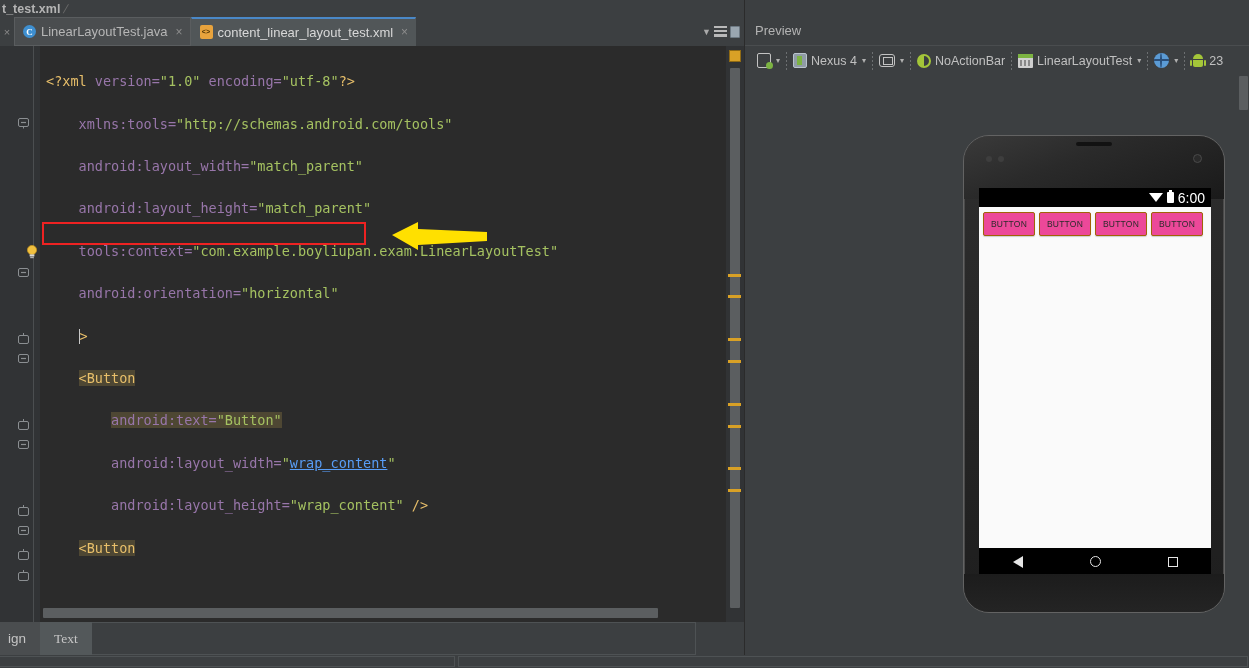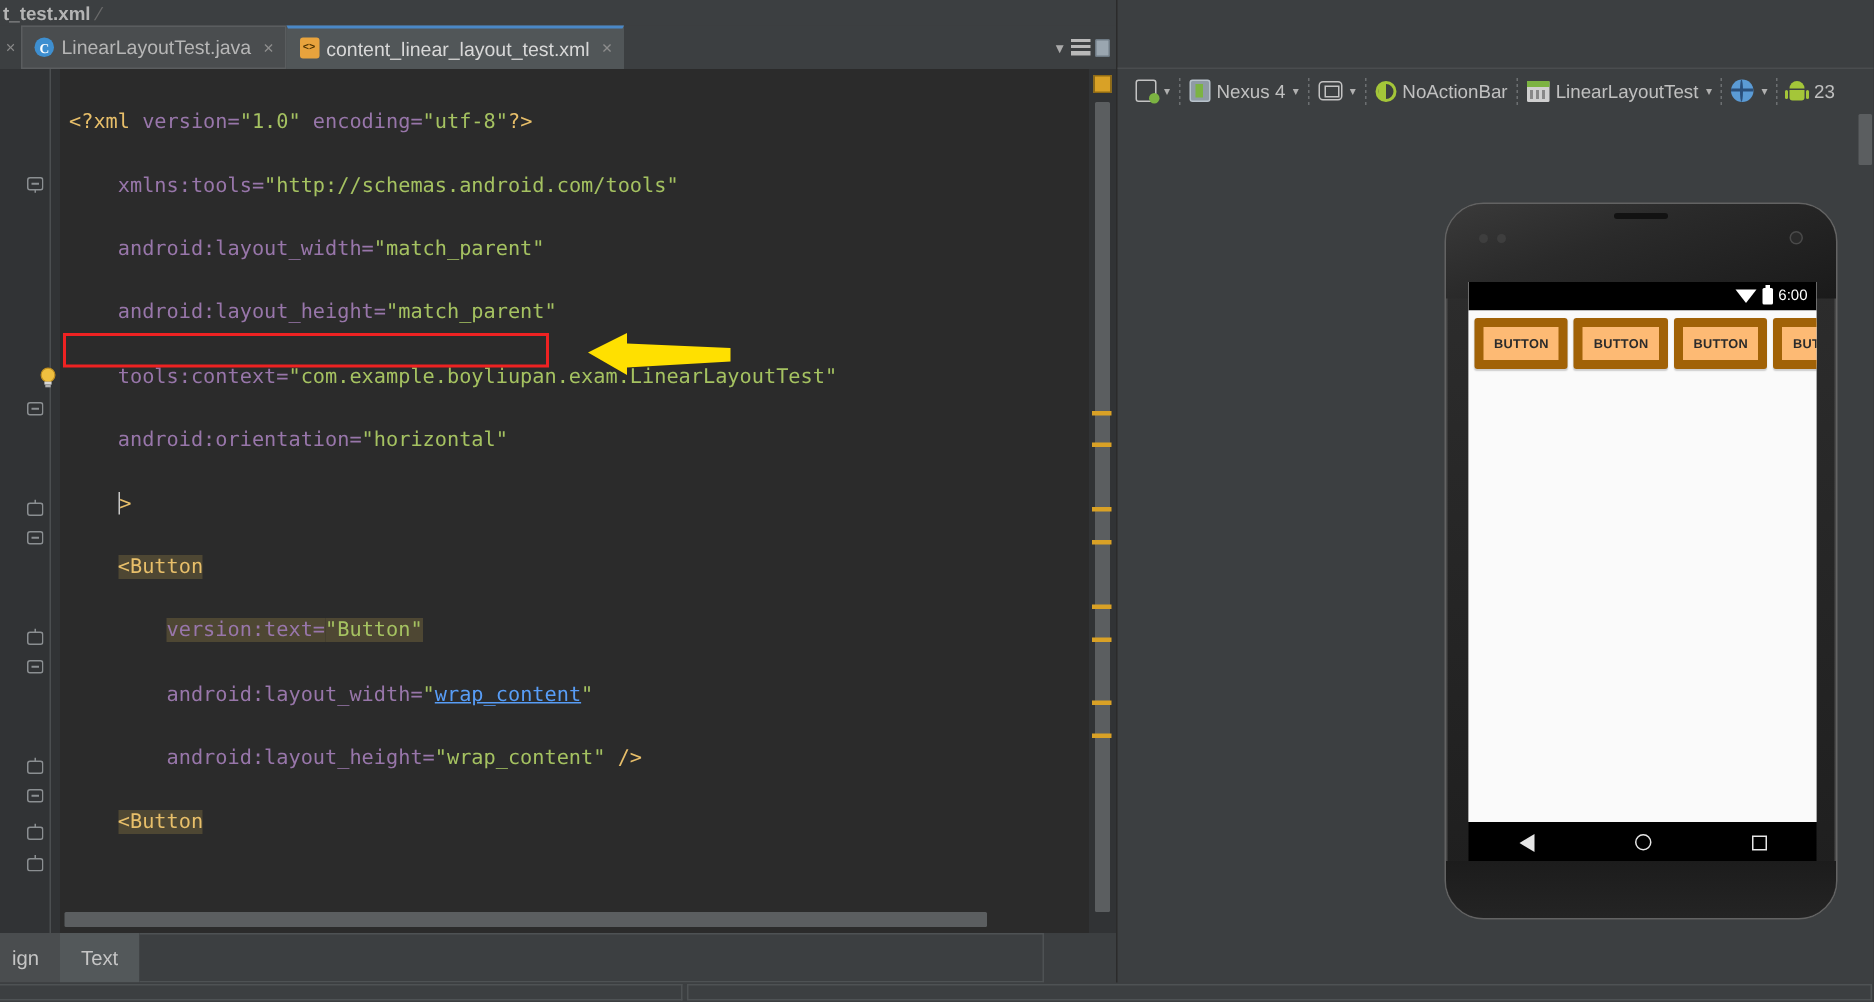--- a/index.html
+++ b/index.html
@@ -146,21 +146,21 @@
   
   .bottom-tabs {
     position: absolute; left: 0; top: 622px; width: 696px; height: 33px;
     background: #3c3f41; display: flex; align-items: stretch;
   }
   .btab {
     display: flex; align-items: center; padding: 0 14px;
     font-size: 13.5px; color: #c5c5c5;
   }
   .btab.design { background: #4a4d4f; margin-left: -18px; padding-left: 26px; }
-  .btab.text { background: #53585a; }
+  .btab.text { background: #53585a; font-family: Liberation Serif, serif; }
   .btab-fill { flex: 1; background: #3c3f41; border: 1px solid #4e5254; border-left: none; }
 
   .bottom-strip {
     position: absolute; left: 0; top: 655px; width: 1249px; height: 13px;
     background: #3c3f41;
   }
   .bottom-strip .seg1 {
     position: absolute; left: 0; top: 1px; width: 455px; height: 11px;
     border: 1px solid #4e5254; border-left: none;
   }
@@ -306,27 +306,27 @@
     width: 0; height: 0; border-left: 7px solid transparent;
     border-right: 7px solid transparent; border-top: 9px solid #fff;
   }
   .sb-batt {
     width: 7px; height: 11px; background: #fff; border-radius: 1px; position: relative;
   }
   .sb-batt::before {
     content: ""; position: absolute; left: 2px; top: -2px; width: 3px; height: 2px;
     background: #fff;
   }
-  .sb-time { color: #fff; font-size: 10px; font-family: "Liberation Sans", sans-serif; }
+  .sb-time { color: #fff; font-size: 14px; font-family: "Liberation Sans", sans-serif; }
 
   .app-area { background: #fafafa; height: 341px; padding: 5px 4px; }
   .btnrow { display: flex; gap: 4px; }
   .mbtn {
-    background: #fdba74; border: 6px solid #a16207; border-radius: 2px;
-    color: #2b2b2b; font-size: 8.5px; font-weight: bold;
+    background: #ec4899; border: 1px solid #a16207; border-radius: 2px;
+    color: #2b2b2b; font-size: 8.5px; font-weight: normal;
     padding: 6px 7px; letter-spacing: 0.2px;
     box-shadow: 0 1px 1px rgba(0,0,0,0.18);
   }
   .navbar {
     position: absolute; left: 15px; top: 412px; width: 232px; height: 27px;
     background: #000; display: flex; align-items: center; justify-content: space-around;
   }
   .nav-back {
     width: 0; height: 0; border-top: 6px solid transparent;
     border-bottom: 6px solid transparent; border-right: 10px solid #e6e6e6;
@@ -452,21 +452,21 @@
 
     <div class="code">
 <div class="ln"><span class="tag">&lt;?xml</span><span class="attr"> version=</span><span class="val">"1.0"</span><span class="attr"> encoding=</span><span class="val">"utf-8"</span><span class="tag">?&gt;</span></div>
 <div class="ln">    <span class="attr">xmlns:tools=</span><span class="val">"http://schemas.android.com/tools"</span></div>
 <div class="ln">    <span class="attr">android:layout_width=</span><span class="val">"match_parent"</span></div>
 <div class="ln">    <span class="attr">android:layout_height=</span><span class="val">"match_parent"</span></div>
 <div class="ln">    <span class="attr">tools:context=</span><span class="val">"com.example.boyliupan.exam.LinearLayoutTest"</span></div>
 <div class="ln">    <span class="attr">android:orientation=</span><span class="val">"horizontal"</span></div>
 <div class="ln">    <span class="caret-bar"></span><span class="tag">&gt;</span></div>
 <div class="ln">    <span class="tag hl">&lt;Button</span></div>
-<div class="ln">        <span class="attr hl">version:text=</span><span class="val hl">"Button"</span></div>
+<div class="ln">        <span class="attr hl">android:text=</span><span class="val hl">"Button"</span></div>
 <div class="ln">        <span class="attr">android:layout_width=</span><span class="val">"</span><span class="link">wrap_content</span><span class="val">"</span></div>
 <div class="ln">        <span class="attr">android:layout_height=</span><span class="val">"wrap_content"</span> <span class="tag">/&gt;</span></div>
 <div class="ln">    <span class="tag hl">&lt;Button</span></div>
 
 
 
 
 
 
 
@@ -512,20 +512,21 @@
     </div>
     <div class="btab-fill"></div>
   </div>
 
   <div class="bottom-strip">
     <div class="seg1"></div>
     <div class="seg2"></div>
   </div>
 
   <div class="preview-panel">
+    <div class="preview-title">Preview</div>
 
     <div class="preview-toolbar">
       <div class="tbitem">
         <span class="ico ico-dev"></span>
         <span class="tbcaret">▾</span>
       </div>
       <div class="tbsep"></div>
 
       <div class="tbitem">
         <span class="ico ico-nexus"></span>

